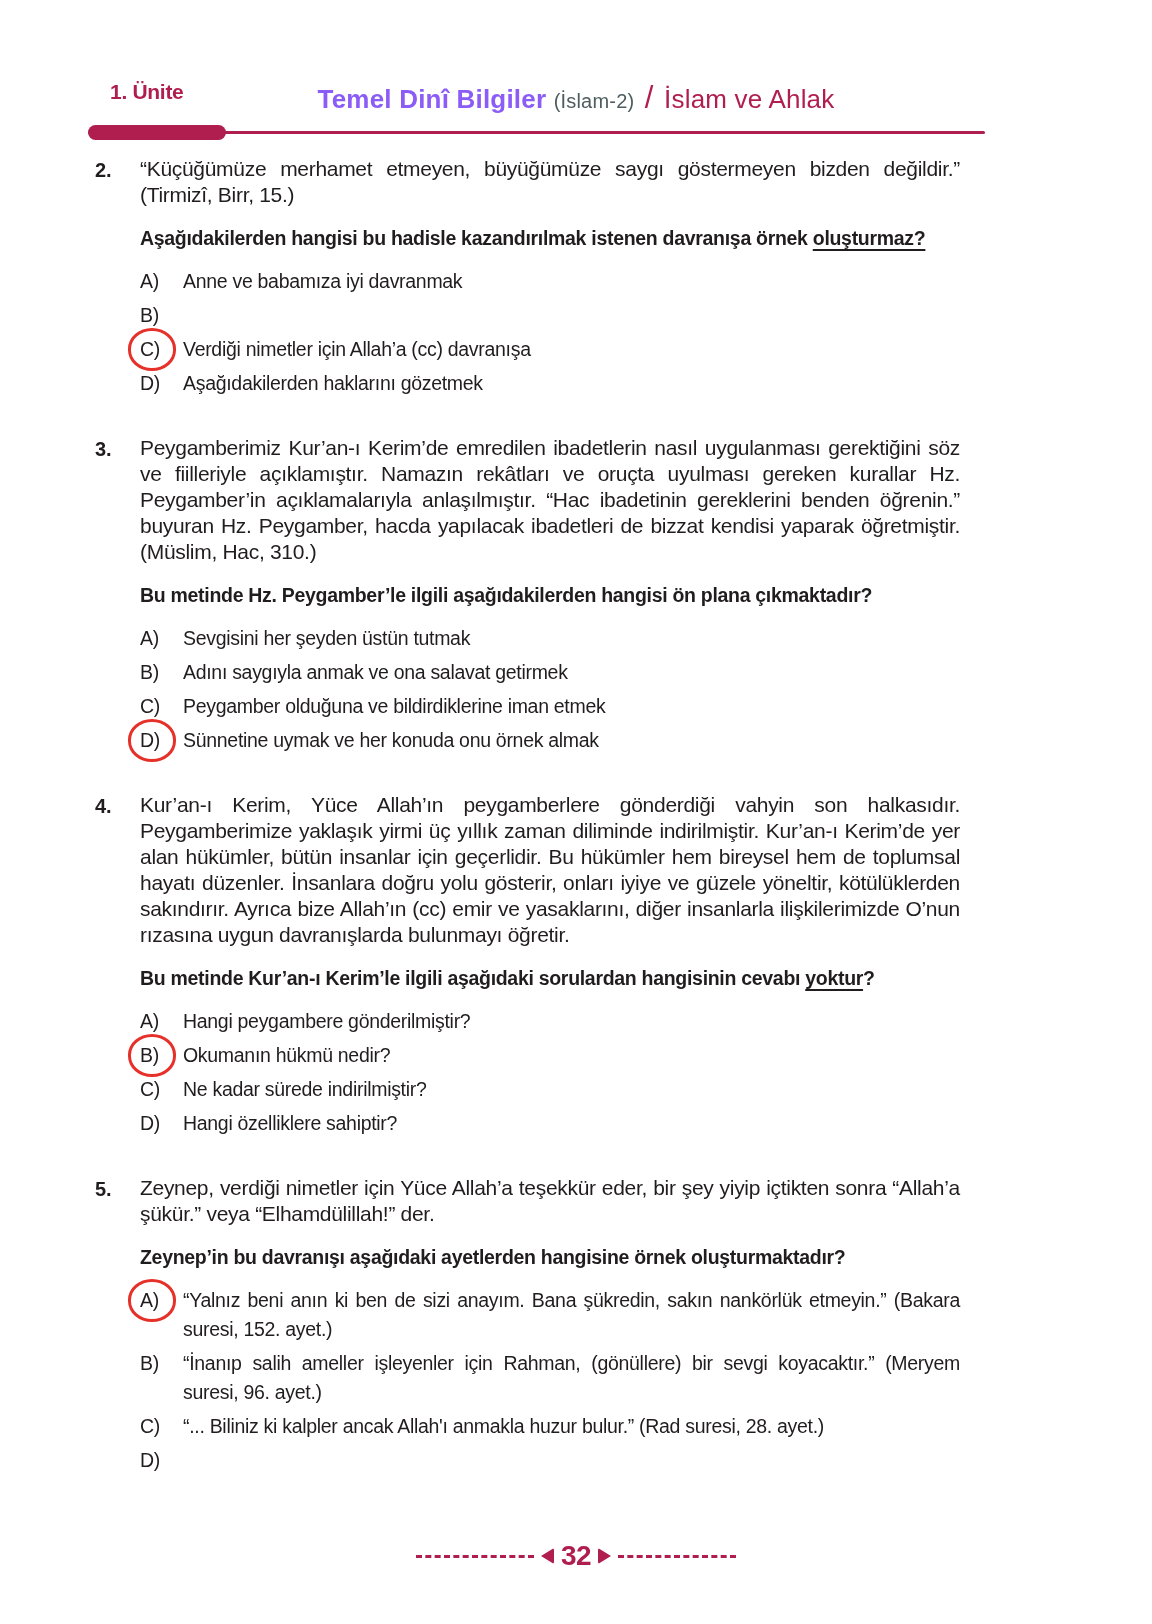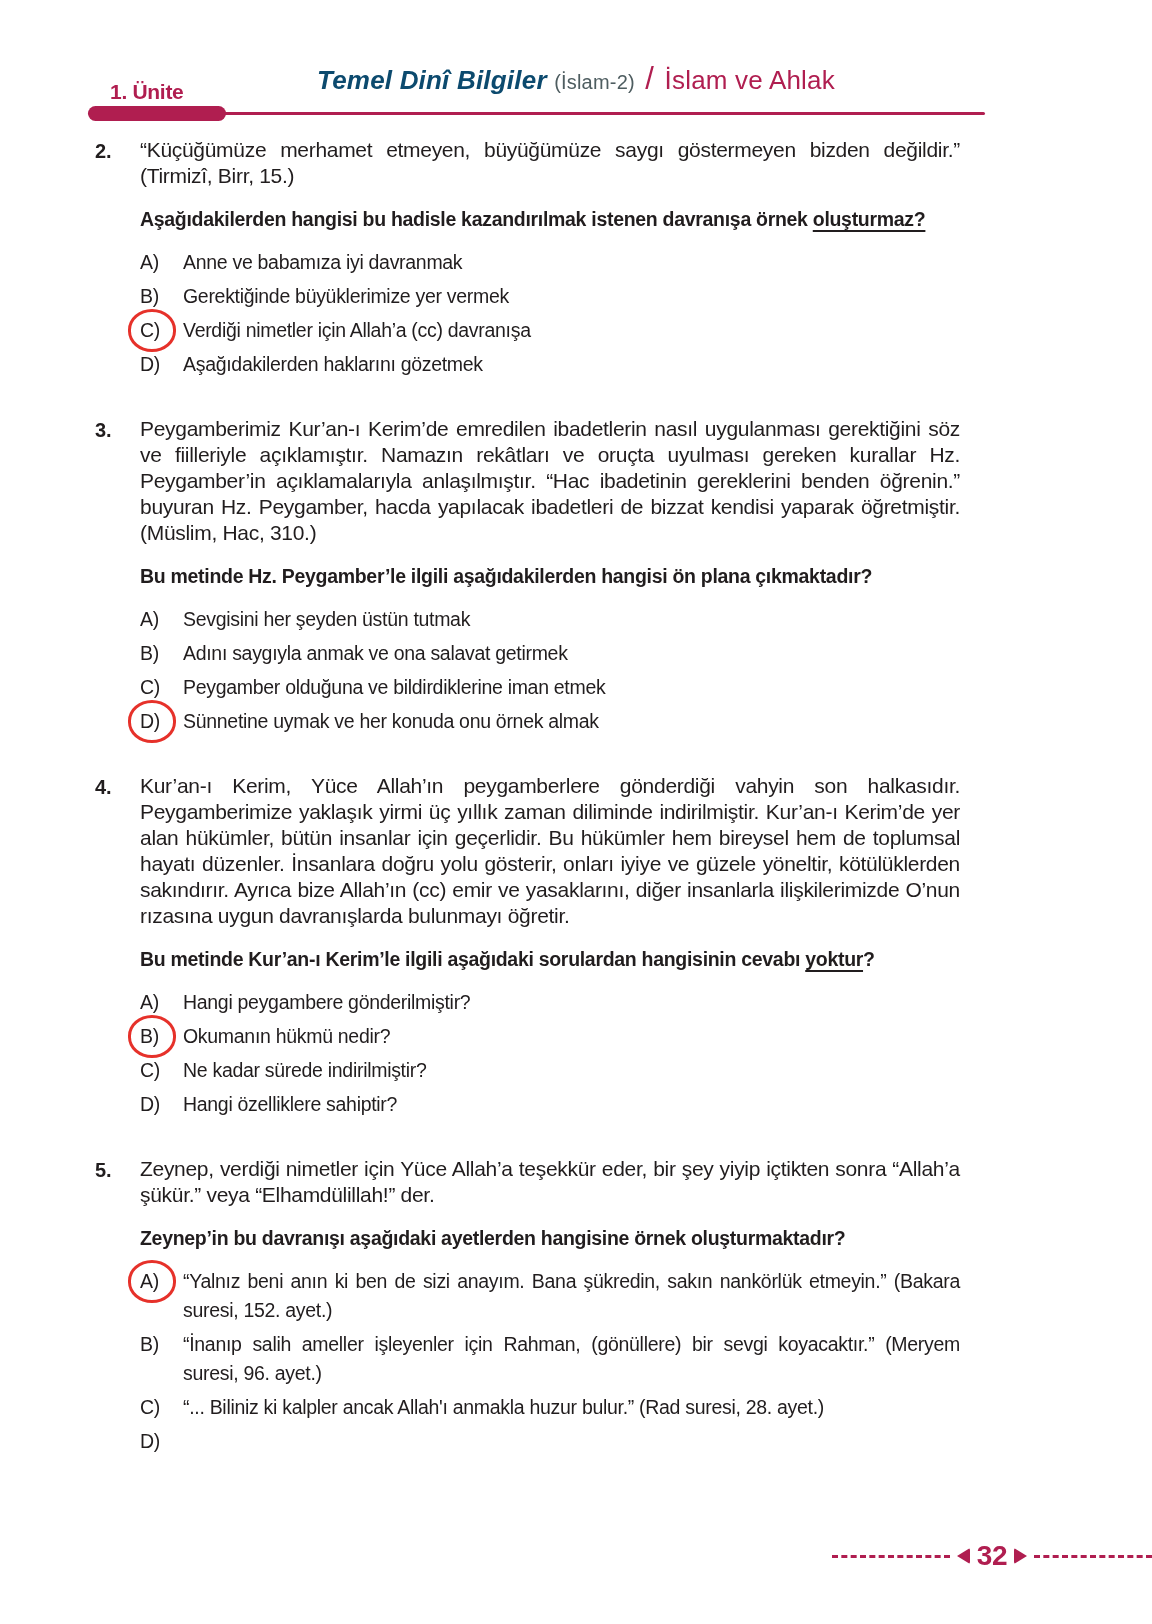--- a/index.html
+++ b/index.html
@@ -11,30 +11,30 @@
   *{margin:0;padding:0;box-sizing:border-box;}
   html,body{background:#ffffff;}
   body{
     width:1152px;height:1624px;
     font-family:"Liberation Sans","DejaVu Sans",sans-serif;
     color:var(--text);
   }
   .page{position:relative;width:1152px;height:1624px;background:#fff;overflow:hidden;}
 
   
-  .header{position:relative;padding-top:64px;}
+  .header{position:relative;padding-top:83px;}
   .unit{
     position:absolute;left:110px;top:80px;
     font-size:21px;font-weight:700;color:var(--accent);letter-spacing:-0.3px;
   }
   .title-row{
     text-align:center;font-size:26px;letter-spacing:0.2px;line-height:30px;
     white-space:nowrap;
   }
-  .t-main{font-weight:700;color:#0c4a6e;font-style:italic;}
+  .t-main{font-weight:700;color:#8b5cf6;}
   .t-sub{color:var(--gray);font-size:20px;}
   .t-sep{color:var(--accent);font-size:31px;font-weight:400;padding:0 3px;}
   .t-accent{color:var(--accent);}
   .rule{position:relative;height:15px;margin:9px 167px 0 88px;}
   .rule-thin{position:absolute;top:6px;left:0;right:0;height:3px;background:var(--accent);border-radius:2px;}
   .rule-thick{position:absolute;top:0;left:0;width:138px;height:15px;border-radius:8px;background:var(--accent);}
 
   
   .main{padding:16px 192px 0 95px;}
   .question{display:flex;margin-bottom:35px;}
@@ -57,21 +57,21 @@
     display:block;position:absolute;left:-12px;top:-7px;
     width:48px;height:43px;
     border:3px solid var(--circle-red);
     border-radius:50% / 48%;
   }
   .otext{flex:1;text-align:justify;}
 
   
   .footer{
     position:absolute;left:0;right:0;bottom:52px;
-    display:flex;justify-content:flex-end;align-items:center;gap:7px;
+    display:flex;justify-content:center;align-items:center;gap:7px;
   }
   .dash-seg{width:118px;height:0;border-top:3px dashed var(--accent);}
   .arrow-l{width:0;height:0;border-top:8px solid transparent;border-bottom:8px solid transparent;border-right:13px solid var(--accent);border-radius:2px;}
   .arrow-r{width:0;height:0;border-top:8px solid transparent;border-bottom:8px solid transparent;border-left:13px solid var(--accent);border-radius:2px;}
   .pagenum{color:var(--accent);font-size:28px;font-weight:600;letter-spacing:-0.5px;}
 </style>
 </head>
 <body>
 
 <div class="page">
@@ -97,21 +97,20 @@
       <div class="qbody">
         <p class="para">“Küçüğümüze merhamet etmeyen, büyüğümüze saygı göstermeyen bizden değildir.” (Tirmizî, Birr, 15.)</p>
         <p class="prompt"><span>Aşağıdakilerden hangisi bu hadisle kazandırılmak istenen davranışa örnek </span><span class="ul">oluşturmaz?</span><span></span></p>
         <div class="options">
           <div class="opt">
             <span class="letter"><span>A)</span></span>
             <span class="otext">Anne ve babamıza iyi davranmak</span>
           </div>
           <div class="opt">
             <span class="letter"><span>B)</span></span>
-            <span class="otext">Gerektiğinde büyüklerimize yer vermek</span>
           </div>
           <div class="opt">
             <span class="letter circled"><span class="circle-mark"></span><span>C)</span></span>
             <span class="otext">Verdiği nimetler için Allah’a (cc) davranışa</span>
           </div>
           <div class="opt">
             <span class="letter"><span>D)</span></span>
             <span class="otext">Aşağıdakilerden haklarını gözetmek</span>
           </div>
         </div>

